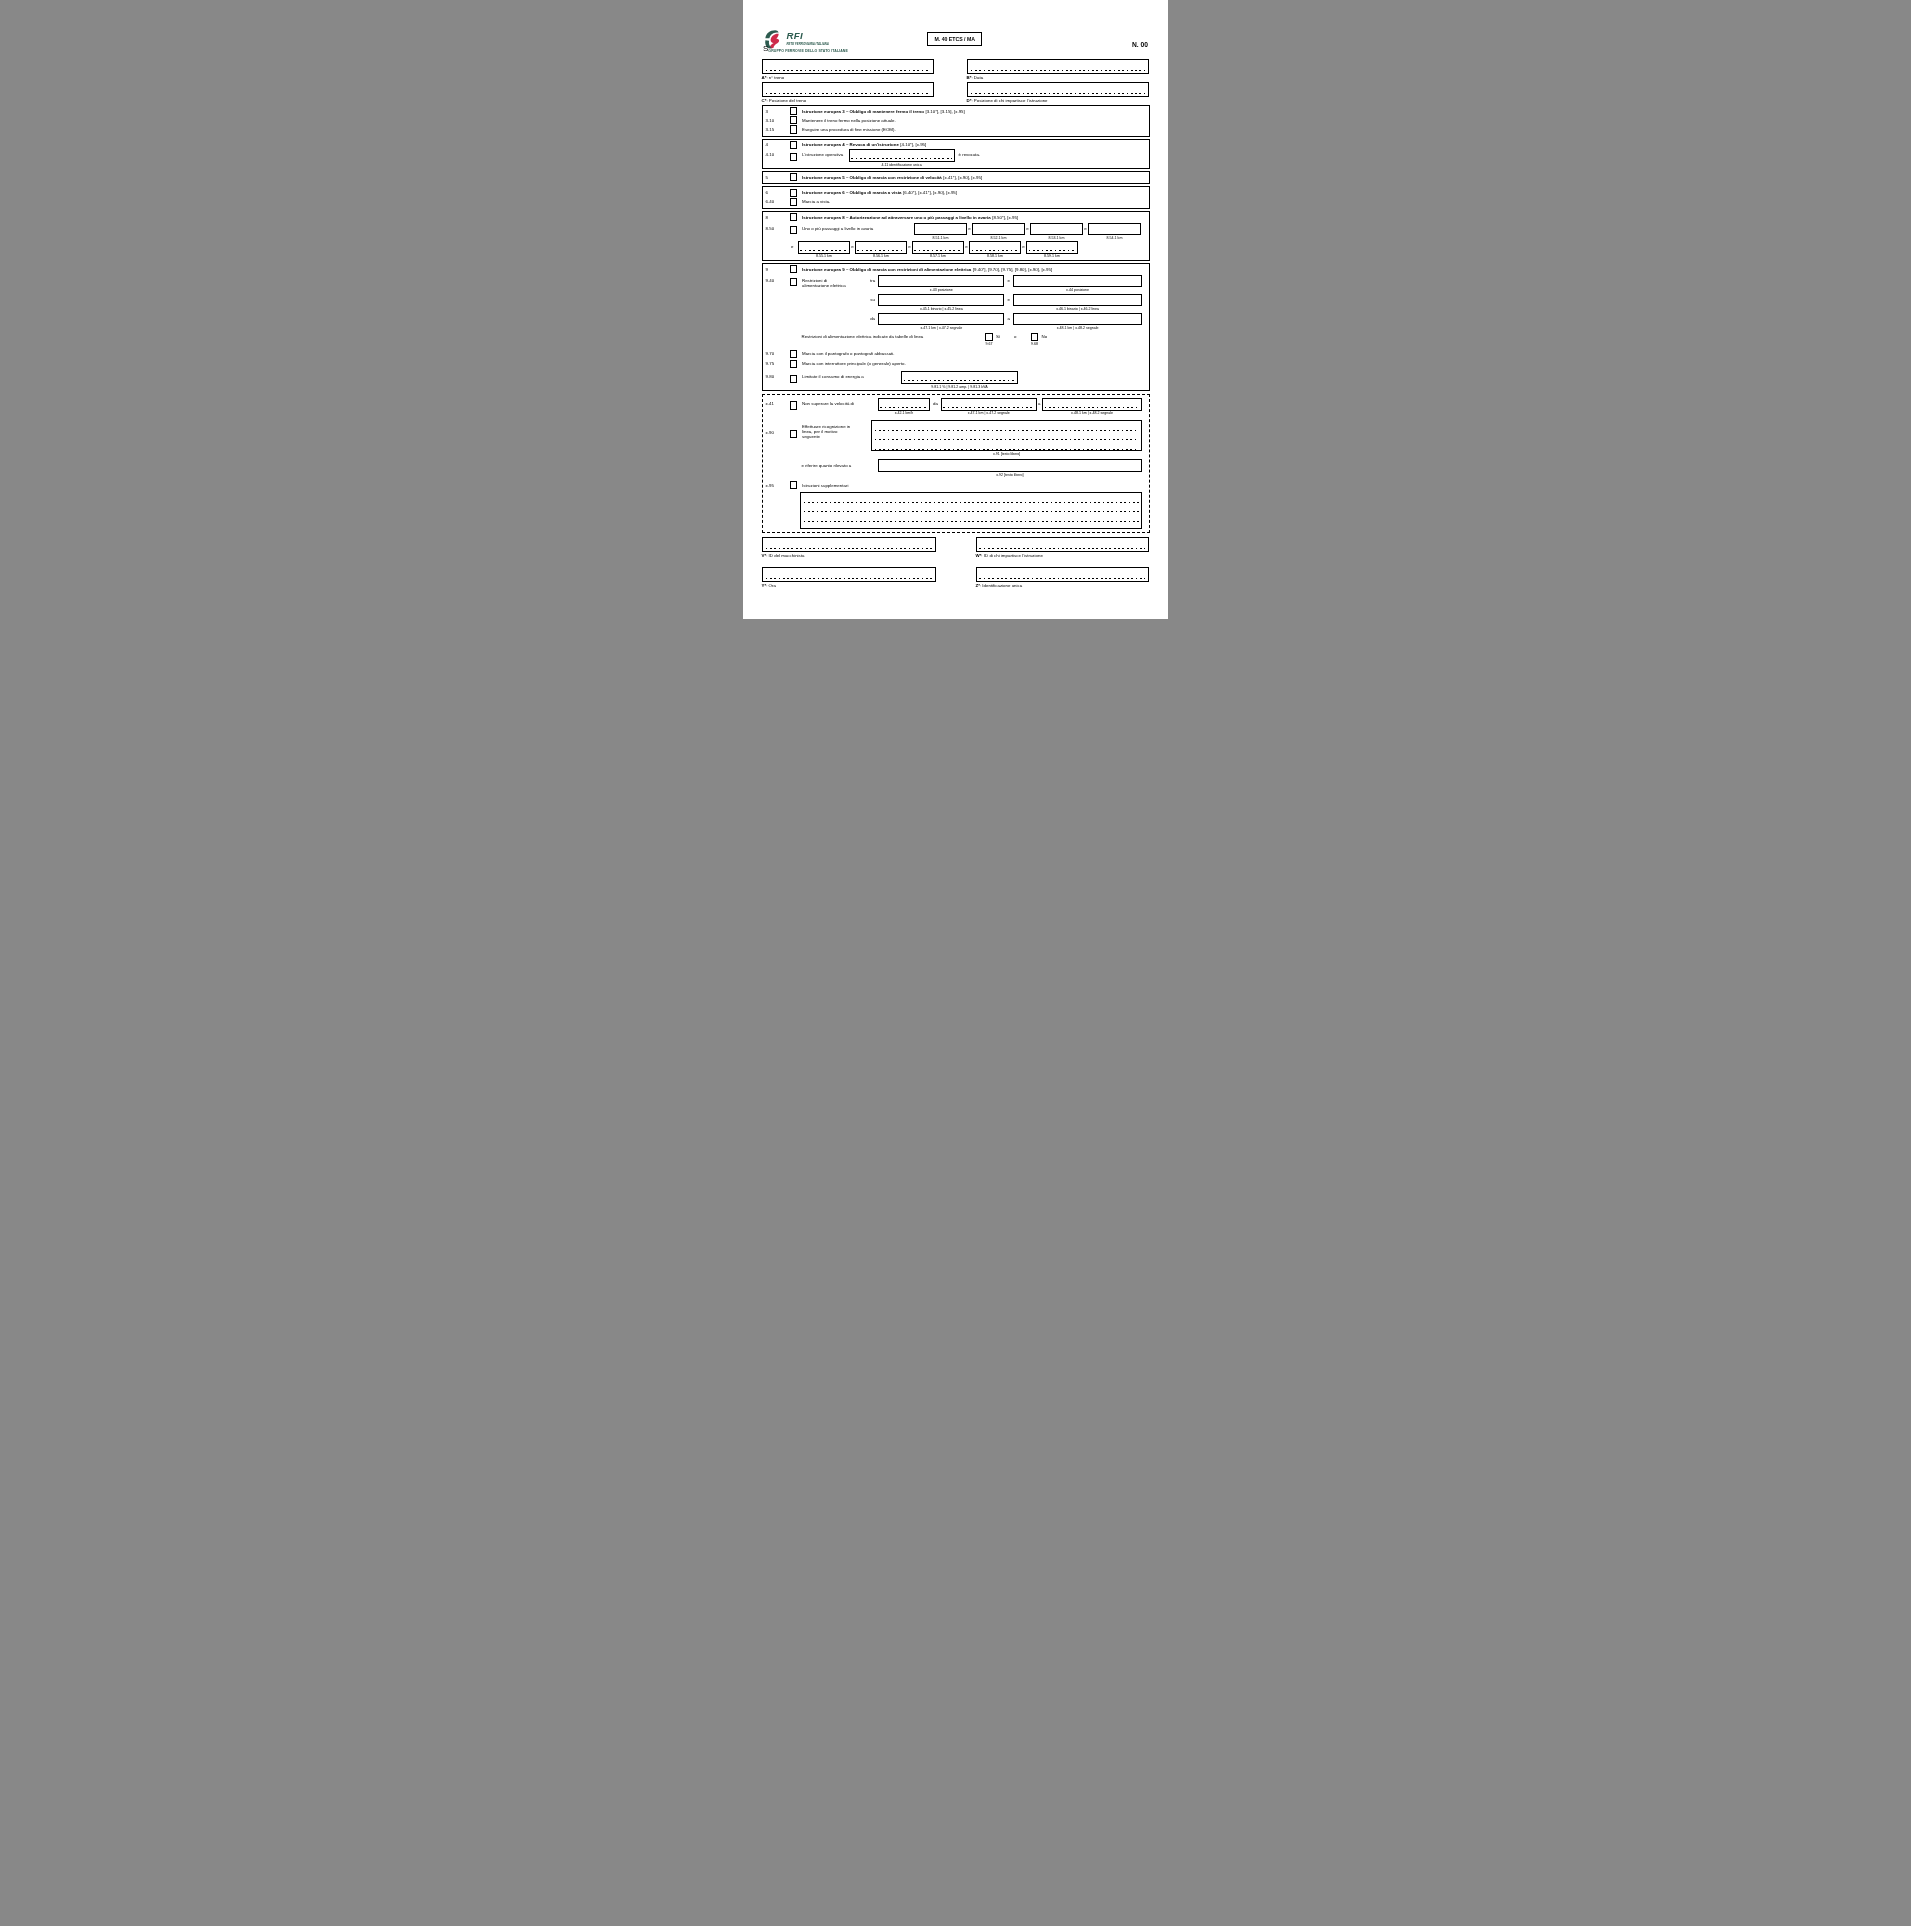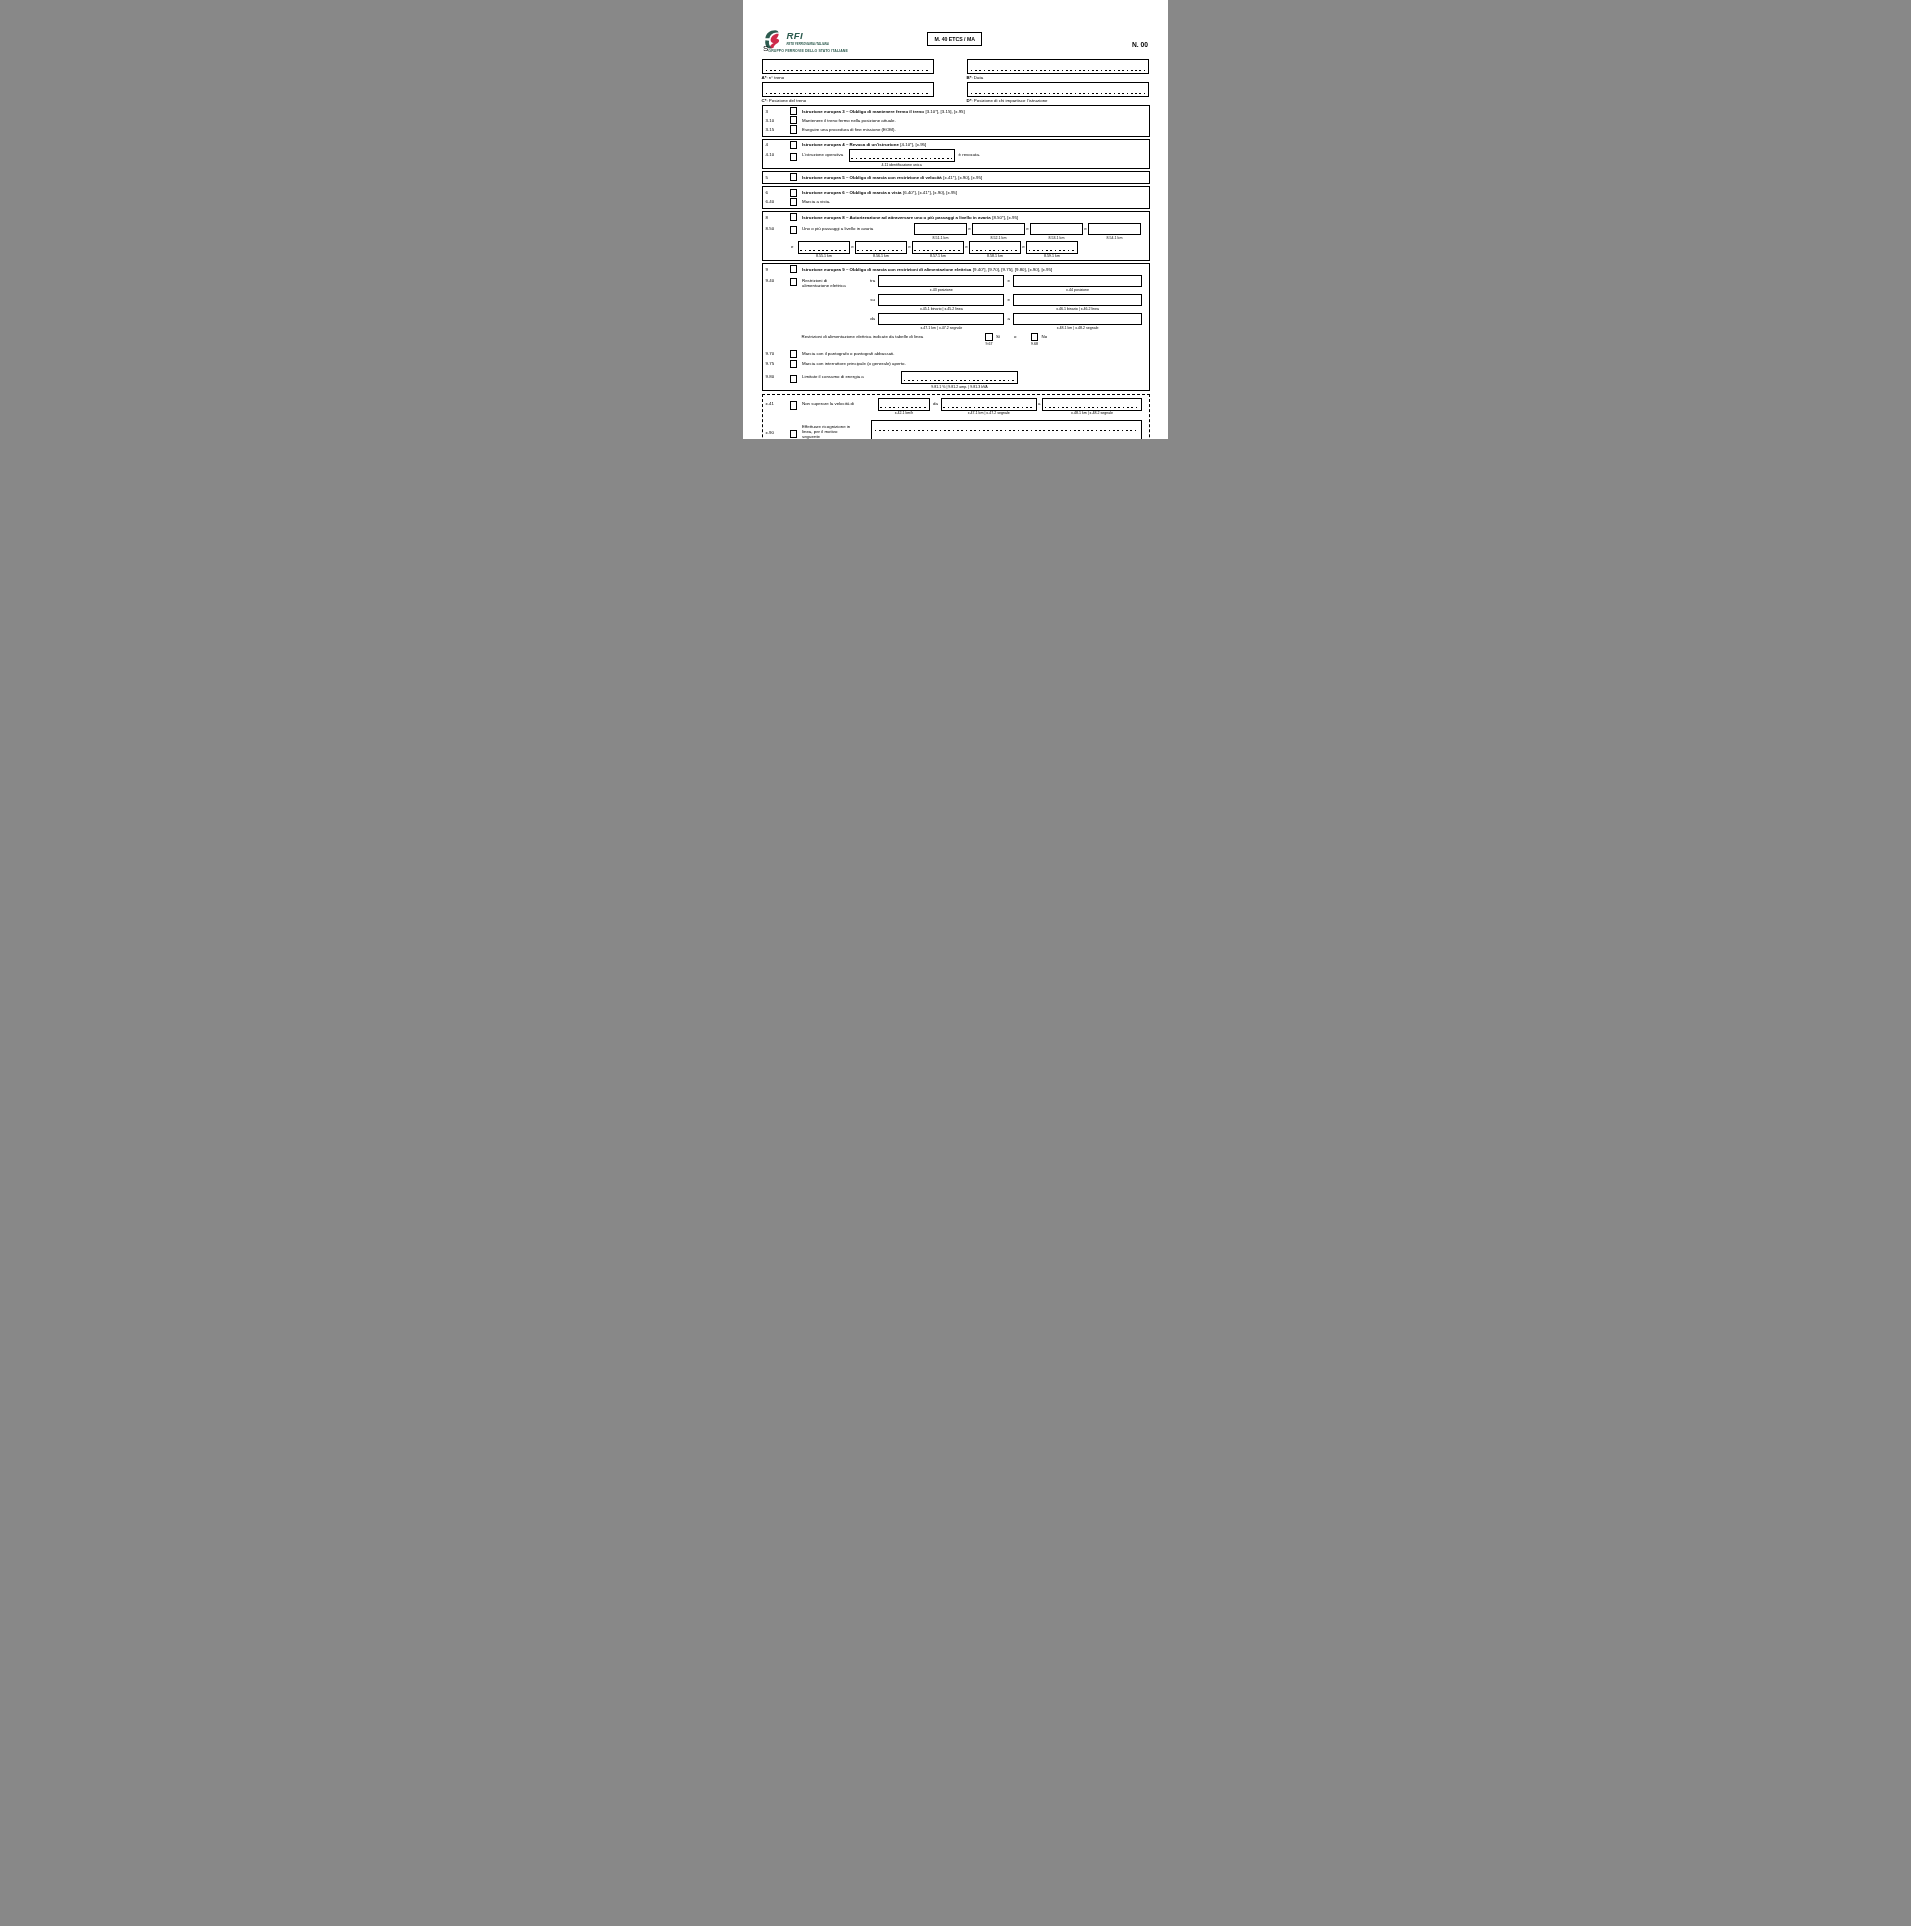--- a/index.html
+++ b/index.html
@@ -1,16 +1,16 @@
 <!DOCTYPE html>
 <html style="font-size:6.2px"><head>
 <meta charset="utf-8">
 <style>
   html,body{margin:0;padding:0;background:#888;}
-  .page{width:425px;height:439px;background:#fff;margin:0 auto;box-sizing:border-box;
+  .page{width:425px;height:619px;background:#fff;margin:0 auto;box-sizing:border-box;
         padding:0 18.5px;font-family:"Liberation Sans",sans-serif;color:#000;position:relative;overflow:hidden;}
   
   .dl{height:0.8px;background:repeating-linear-gradient(90deg,#000 0 0.5px,transparent 0.5px 1.3px);}
   
   .hdr{display:flex;align-items:flex-start;padding-top:30px;}
   .logo{width:116px;height:24px;position:relative;}
   .mark{position:absolute;left:2.3px;top:0;width:20px;height:18.5px;}
   .rfi{position:absolute;left:25px;top:0;font-size:9.6px;font-weight:bold;font-style:italic;color:#2d5b4f;letter-spacing:0.4px;}
   .tagline{position:absolute;left:25px;top:11.6px;font-size:2.9px;font-weight:bold;font-style:italic;color:#2d5b4f;white-space:nowrap;}
   .grp{position:absolute;left:1.5px;top:15.4px;display:flex;align-items:flex-end;white-space:nowrap;}

